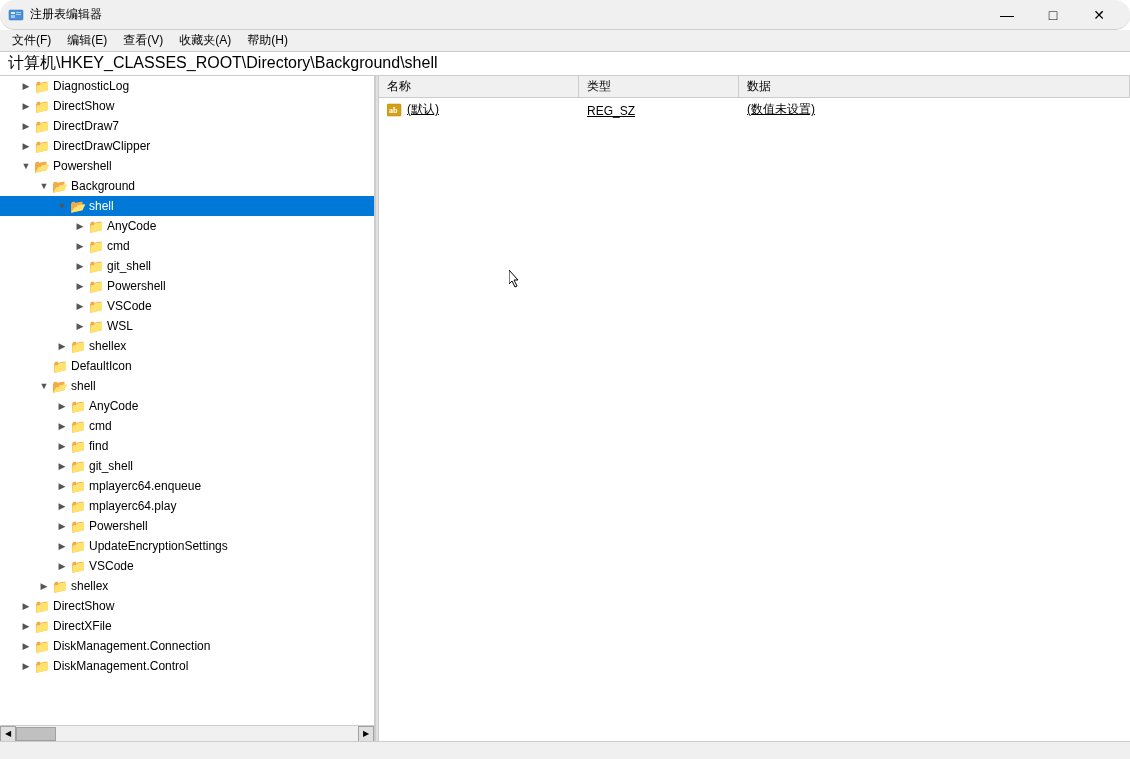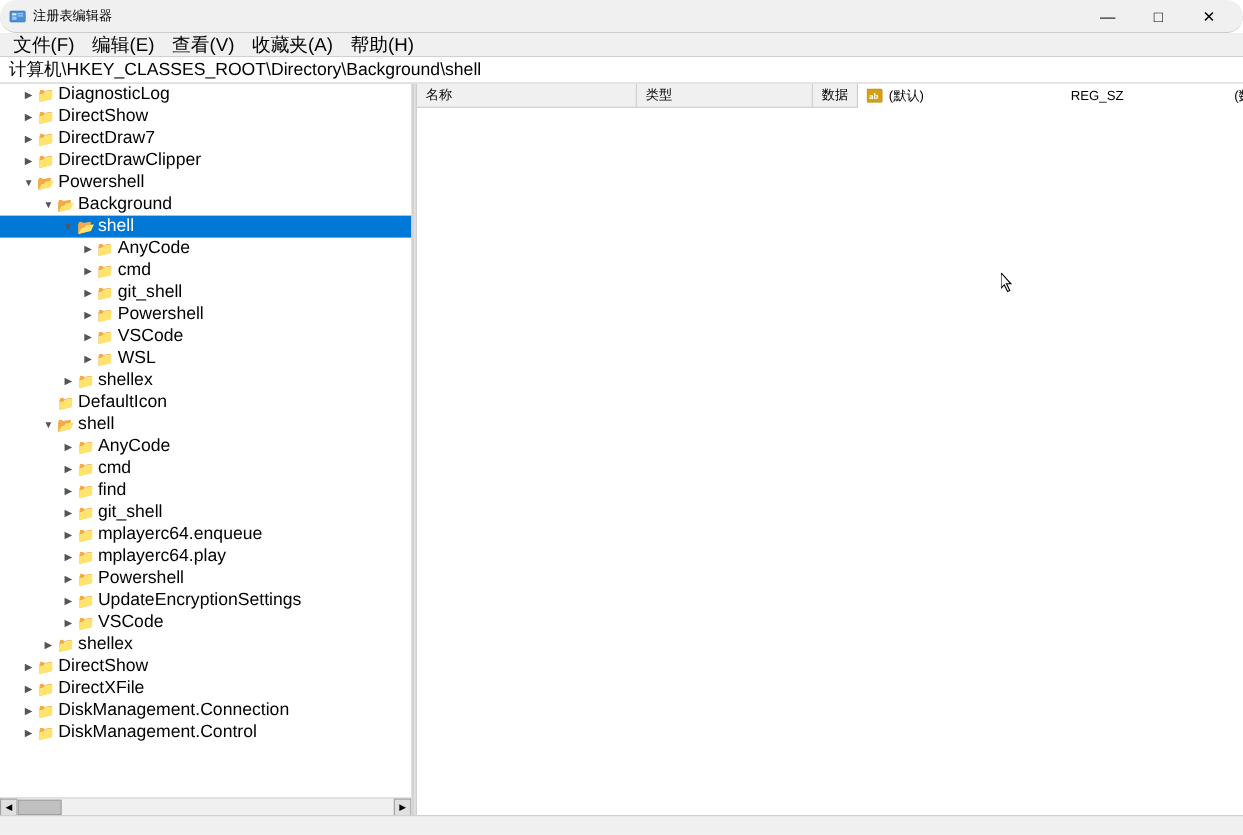--- a/index.html
+++ b/index.html
@@ -58,21 +58,21 @@
       height: 22px;
       background: #f0f0f0;
       display: flex;
       align-items: center;
       padding: 0 4px;
       border-bottom: 1px solid #ccc;
     }
     .menubar-item {
       padding: 2px 8px;
       cursor: pointer;
-      font-size: 17px;
+      font-size: 12px;
     }
 
     
     .addressbar {
       height: 24px;
       background: #fff;
       border-bottom: 1px solid #ccc;
       display: flex;
       align-items: center;
       padding: 0 8px;
@@ -138,28 +138,28 @@
       flex-shrink: 0;
       display: inline-flex;
       align-items: center;
       justify-content: center;
       font-size: 13px;
     }
     .folder-open { color: #f5a623; }
     .folder-closed { color: #f0c040; }
 
     .tree-label {
-      font-size: 16px;
+      font-size: 12px;
     }
 
     
     .right-panel {
       flex: 1;
       display: flex;
-      flex-direction: row;
+      flex-direction: column;
       overflow: hidden;
     }
 
     
     .table-header {
       display: flex;
       background: #f0f0f0;
       border-bottom: 1px solid #ccc;
       height: 22px;
     }
@@ -178,22 +178,23 @@
 
     
     .table-body {
       flex: 1;
       overflow-y: auto;
       background: #fff;
     }
     .table-row {
       display: flex;
       height: 22px;
-      align-items: center;
-      cursor: pointer;
+      align-items: flex-end;
+      cursor: pointer;
+      text-decoration: underline;
     }
     .table-cell {
       padding: 2px 8px;
       font-size: 12px;
       overflow: hidden;
       text-overflow: ellipsis;
       white-space: nowrap;
     }
     .cell-name { width: 200px; display: flex; align-items: center; gap: 4px; }
     .cell-type { width: 160px; }

